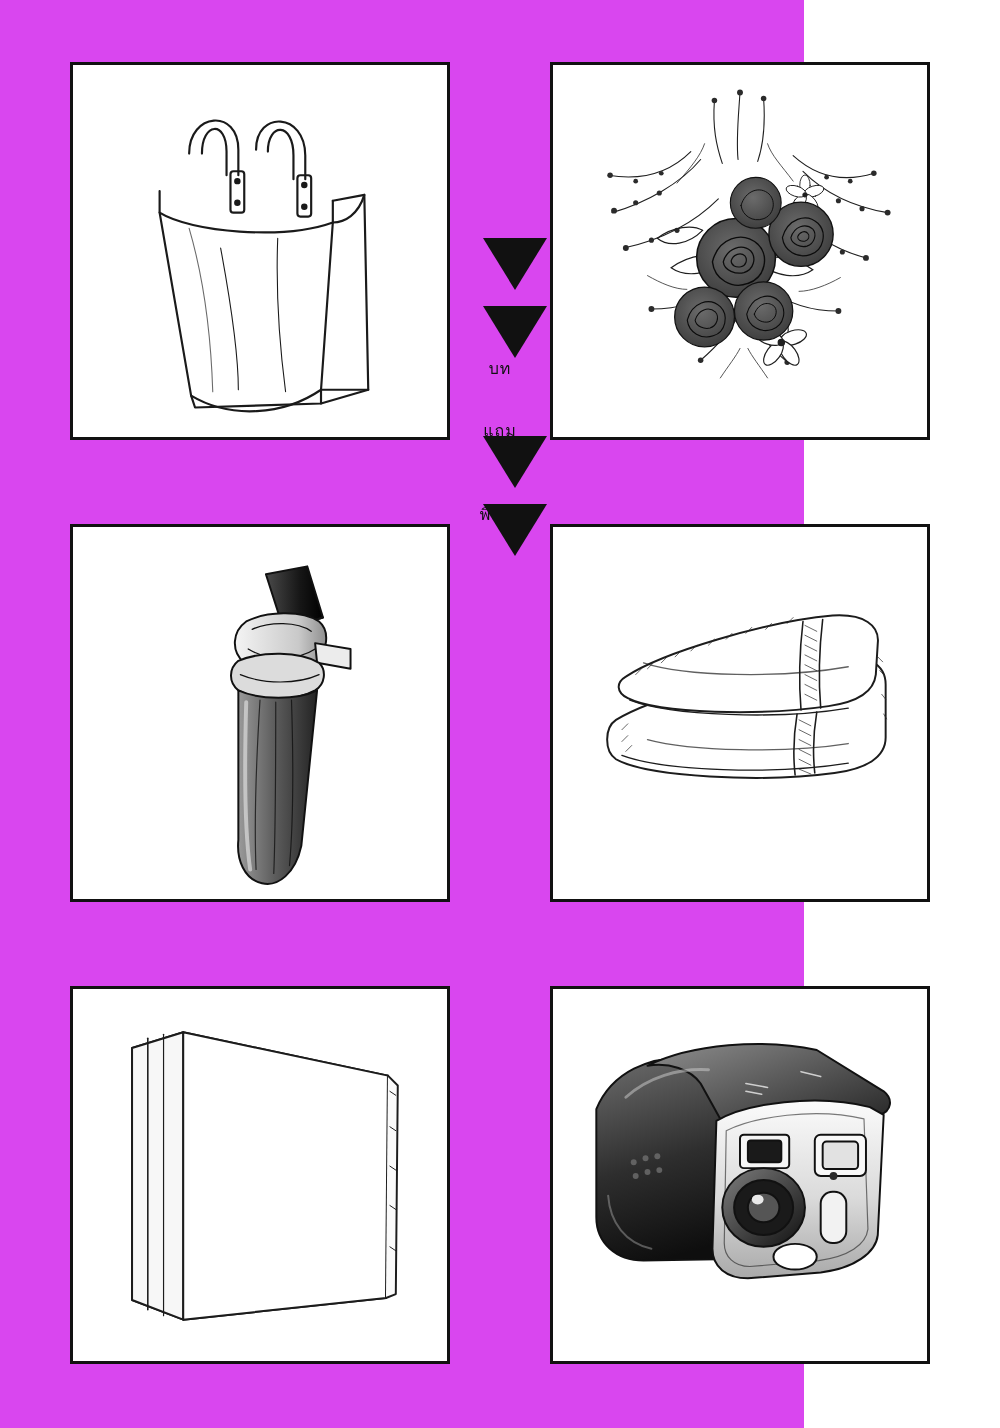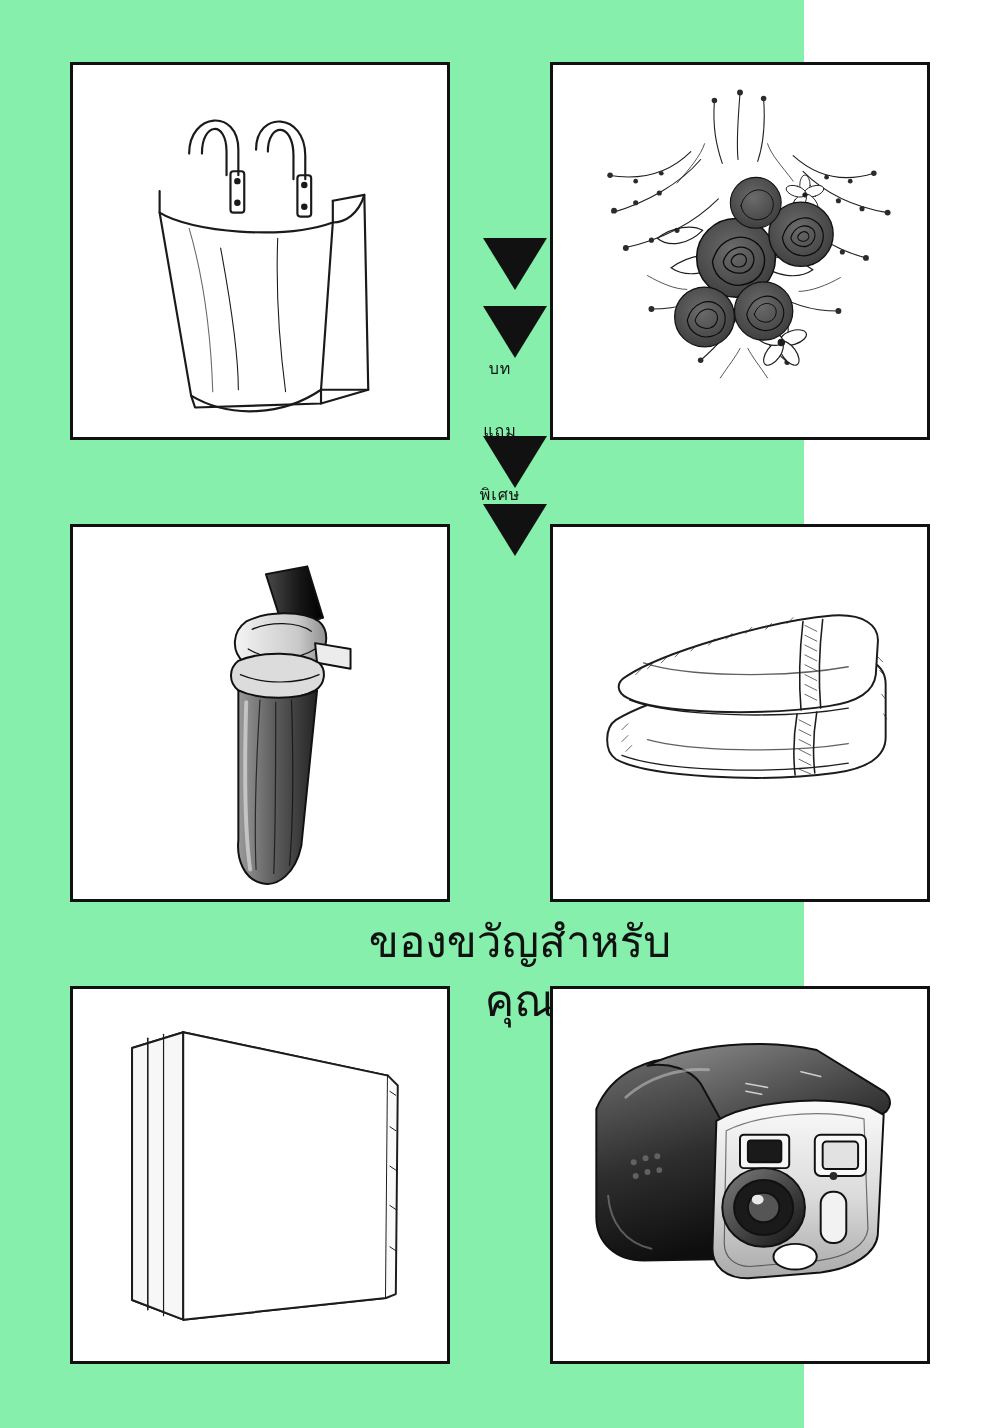--- a/index.html
+++ b/index.html
@@ -1,34 +1,34 @@
 <!DOCTYPE html>
 <html><head>
 <meta charset="utf-8">
 <style>
   html,body{margin:0;padding:0;background:#ffffff;}
   body{width:1000px;height:1428px;position:relative;font-family:"DejaVu Sans","Liberation Sans",sans-serif;overflow:hidden;}
 
-  #page{position:absolute;left:0;top:0;width:804px;height:1428px;background:#86efac;}
+  #page{position:absolute;left:0;top:0;width:804px;height:1428px;background:#d946ef;}
 
   .panel{position:absolute;background:#ffffff;border:3px solid #111;box-sizing:border-box;}
 
   .art{position:absolute;left:0;top:0;width:100%;height:100%;}
 
   
   .arrowcol{position:absolute;left:455px;top:238px;width:90px;height:330px;}
   .arrow{position:absolute;left:28px;width:0;height:0;border-left:32px solid transparent;border-right:32px solid transparent;border-top:52px solid #111;}
   .arrow.a1{top:0px;}
   .arrow.a2{top:68px;}
   .arrow.a3{top:198px;}
   .arrow.a4{top:266px;}
   .arrowlabel{position:absolute;width:90px;text-align:center;font-size:16px;color:#111;font-family:"DejaVu Sans",sans-serif;letter-spacing:1px;}
   .al1{top:118px;}
   .al2{top:180px;font-family:Liberation Serif, serif;}
-  .al3{top:244px;}
+  .al3{top:264px;}
 
   
   .caption{position:absolute;left:320px;top:912px;width:400px;text-align:center;font-size:44px;line-height:1.35;color:#111;font-family:"DejaVu Sans",sans-serif;}
   .caption .l2{display:block;}
 
   
   svg{display:block;}
 </style>
 </head>
 <body>
@@ -276,24 +276,20 @@
           <path d="M256 100 l12 6 M256 110 l12 6 M256 120 l12 6 M256 130 l12 6 M256 140 l12 6 M256 150 l12 6 M256 160 l12 6 M256 170 l12 6"></path>
           <path d="M250 196 l12 6 M250 206 l12 6 M250 216 l12 6 M250 226 l12 6 M250 236 l12 6 M250 246 l12 5"></path>
           <path d="M84 150 l6 -6 M96 144 l6 -6 M110 138 l6 -6 M124 132 l6 -6 M140 126 l6 -6 M158 120 l6 -6 M176 114 l6 -6 M196 108 l6 -6 M216 104 l6 -6 M238 98 l6 -6"></path>
           <path d="M70 206 l6 -6 M70 218 l6 -6 M74 228 l6 -6"></path>
           <path d="M330 132 l5 5 M332 146 l5 5 M334 170 l4 5 M336 190 l3 5"></path>
         </g>
       </g>
     </svg>
   </div>
 
-  <div class="caption">
-    <span>ของขวัญสำหรับ</span>
-    <span class="l2">คุณ</span>
-  </div>
 
   <div class="panel" style="left:70px;top:986px;width:380px;height:378px;">
     <svg class="art" viewBox="0 0 380 378">
       <g fill="#ffffff" stroke="#1c1c1c" stroke-width="2" stroke-linejoin="round" stroke-linecap="round">
 
         <path d="M60 60 L112 44 L320 88 L318 314 L112 336 L60 316 Z" fill="#ffffff"></path>
 
         <path d="M60 60 L60 316 L112 336 L112 44 Z" fill="#f7f7f7"></path>
         <path d="M76 50 L76 326" fill="none" stroke-width="1.6"></path>
         <path d="M92 46 L92 332" fill="none" stroke-width="1.2"></path>

